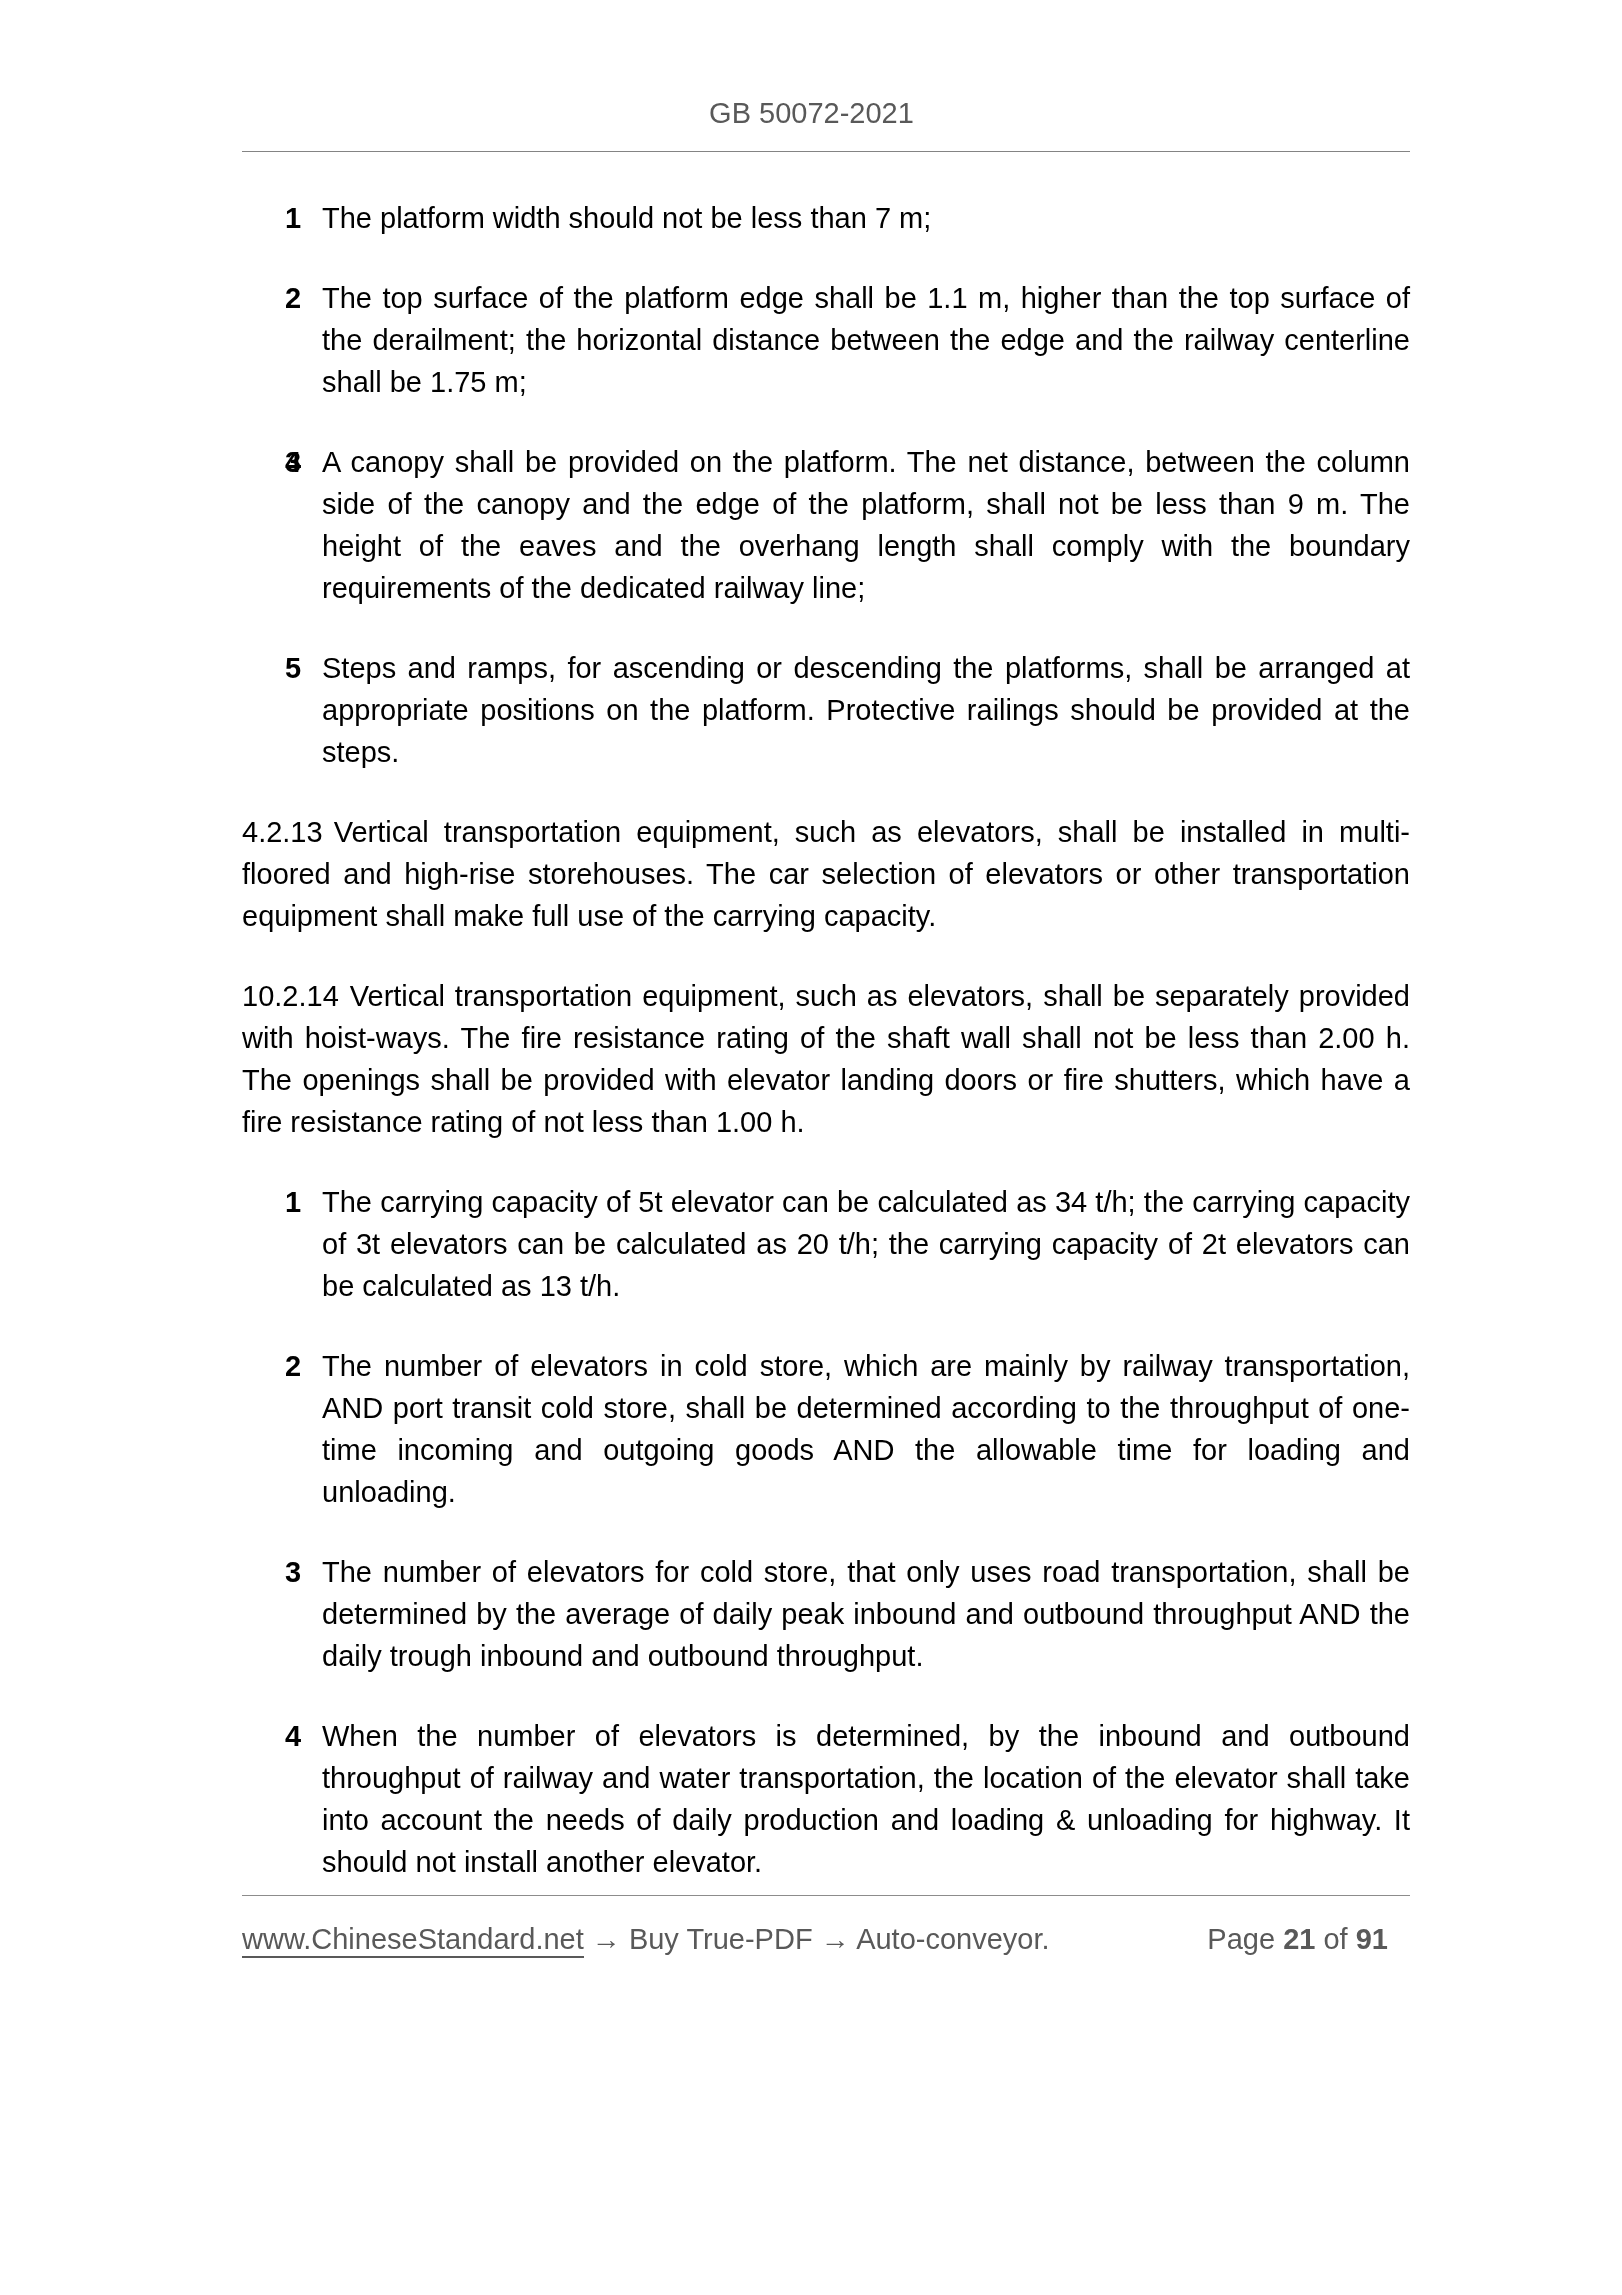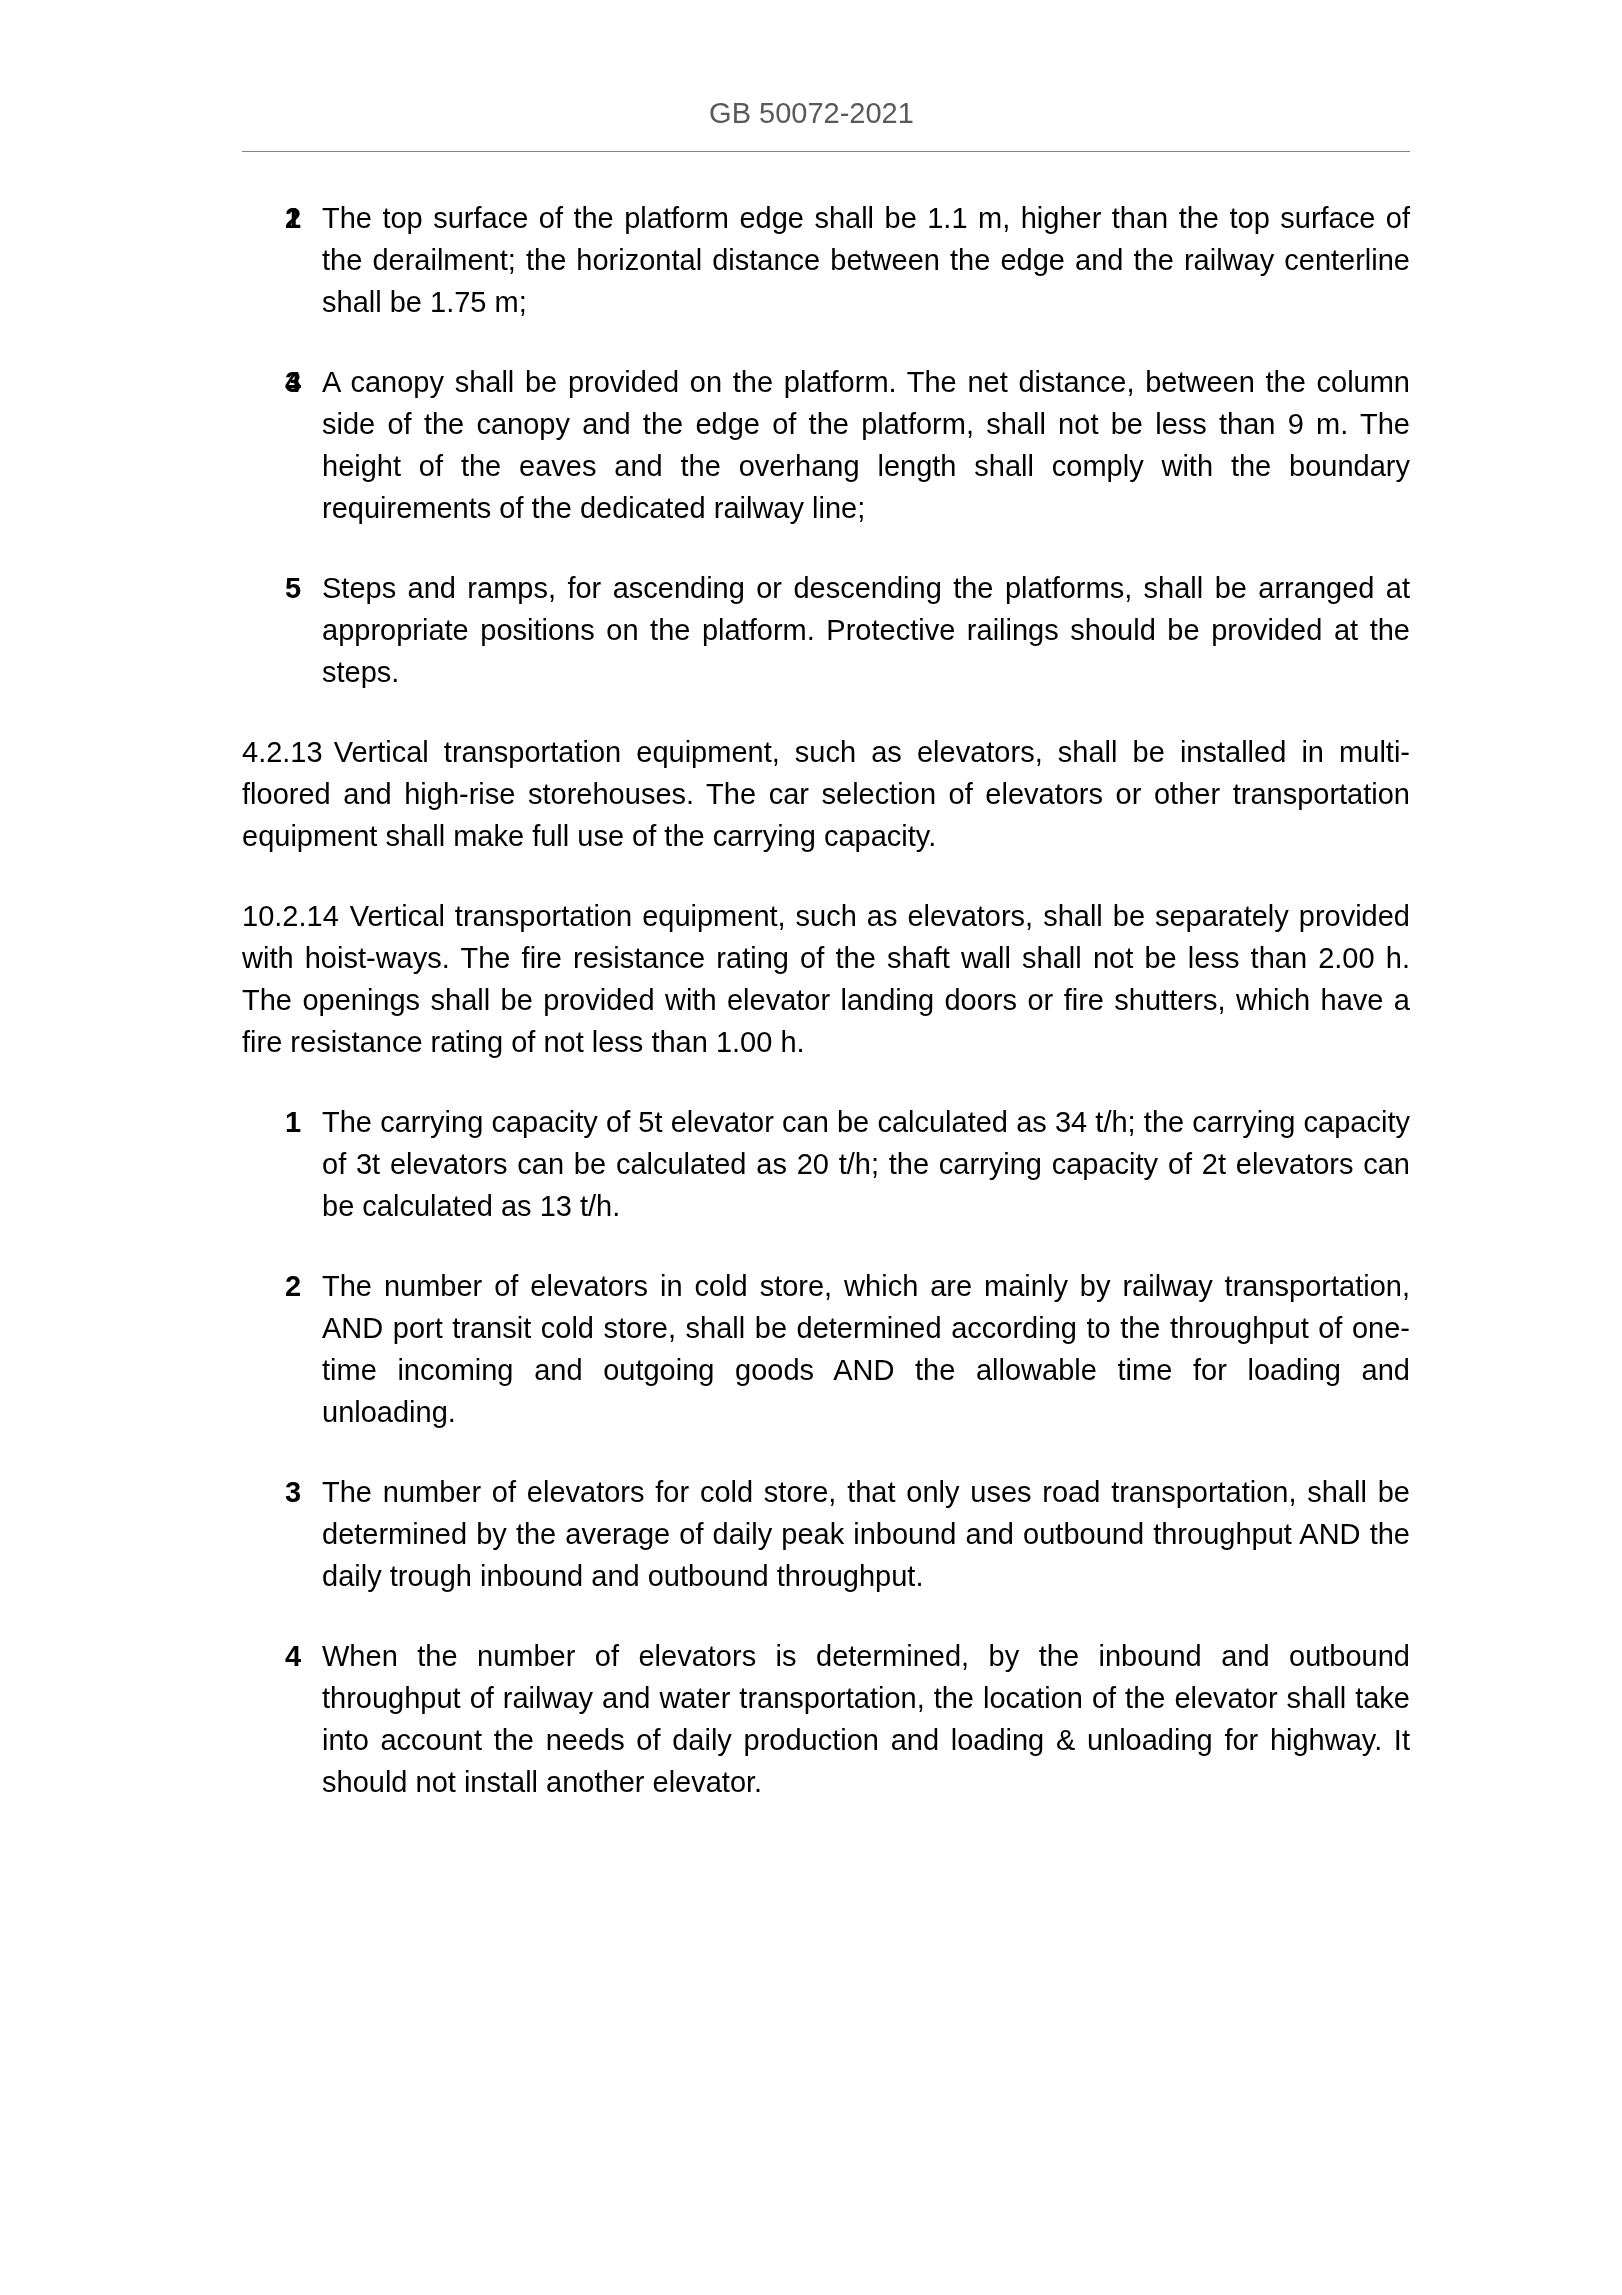--- a/index.html
+++ b/index.html
@@ -91,28 +91,46 @@
 <body>
 
 <div class="page">
 
   <div class="doc-header">
     <div class="doc-title">GB 50072-2021</div>
     <div class="header-rule"></div>
   </div>
 
   <div class="doc-body" id="doc-body">
-      <p class="item"><span class="num">1</span></p>
+      <p class="item"><span class="num">1</span><span class="txt">The platform width should not be less than 7 m;</span></p>
       <p class="item"><span class="num">2</span><span class="txt">The top surface of the platform edge shall be 1.1 m, higher than the top surface of the derailment; the horizontal distance between the edge and the railway centerline shall be 1.75 m;</span></p>
       <p class="item"><span class="num">3</span></p>
       <p class="item"><span class="num">4</span><span class="txt">A canopy shall be provided on the platform. The net distance, between the column side of the canopy and the edge of the platform, shall not be less than 9 m. The height of the eaves and the overhang length shall comply with the boundary requirements of the dedicated railway line;</span></p>
       <p class="item"><span class="num">5</span><span class="txt">Steps and ramps, for ascending or descending the platforms, shall be arranged at appropriate positions on the platform. Protective railings should be provided at the steps.</span></p>
       <p class="section"><span class="num">4.2.13</span><span class="txt">Vertical transportation equipment, such as elevators, shall be installed in multi-floored and high-rise storehouses. The car selection of elevators or other transportation equipment shall make full use of the carrying capacity.</span></p>
       <p class="section"><span class="num">10.2.14</span><span class="txt">Vertical transportation equipment, such as elevators, shall be separately provided with hoist-ways. The fire resistance rating of the shaft wall shall not be less than 2.00 h. The openings shall be provided with elevator landing doors or fire shutters, which have a fire resistance rating of not less than 1.00 h.</span></p>
       <p class="item"><span class="num">1</span><span class="txt">The carrying capacity of 5t elevator can be calculated as 34 t/h; the carrying capacity of 3t elevators can be calculated as 20 t/h; the carrying capacity of 2t elevators can be calculated as 13 t/h.</span></p>
       <p class="item"><span class="num">2</span><span class="txt">The number of elevators in cold store, which are mainly by railway transportation, AND port transit cold store, shall be determined according to the throughput of one-time incoming and outgoing goods AND the allowable time for loading and unloading.</span></p>
       <p class="item"><span class="num">3</span><span class="txt">The number of elevators for cold store, that only uses road transportation, shall be determined by the average of daily peak inbound and outbound throughput AND the daily trough inbound and outbound throughput.</span></p>
       <p class="item"><span class="num">4</span><span class="txt">When the number of elevators is determined, by the inbound and outbound throughput of railway and water transportation, the location of the elevator shall take into account the needs of daily production and loading &amp; unloading for highway. It should not install another elevator.</span></p>
     </div>
 
+  <div class="doc-footer">
+    <div class="footer-rule"></div>
+    <div class="footer-row">
+      <span class="footer-left">
+        <a class="footer-link">www.ChineseStandard.net</a>
+        <span class="footer-arrow">→</span>
+        <span>Buy True-PDF</span>
+        <span class="footer-arrow">→</span>
+        <span>Auto-conveyor.</span>
+      </span>
+      <span class="footer-right">
+        <span>Page</span>
+        <span class="pg-num">21</span>
+        <span>of</span>
+        <span class="pg-num">91</span>
+      </span>
+    </div>
+  </div>
 
 </div>
 
 
 </body></html>

